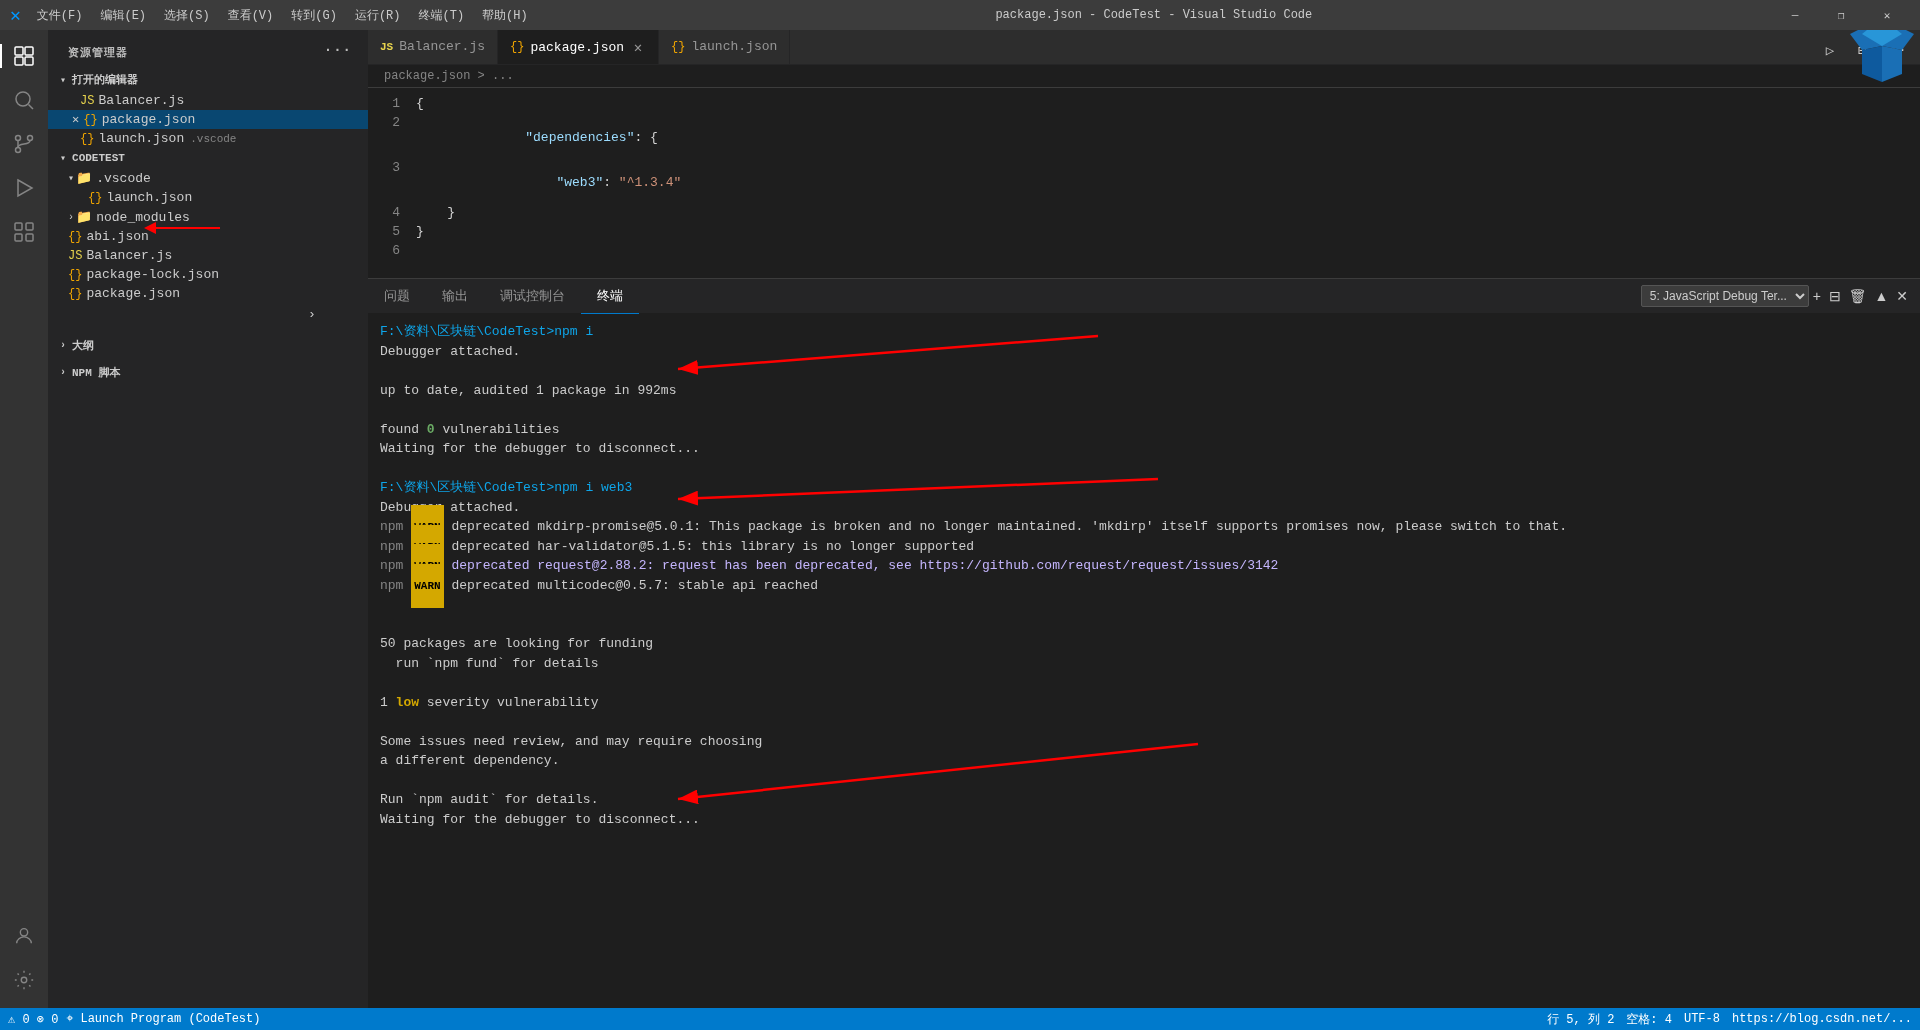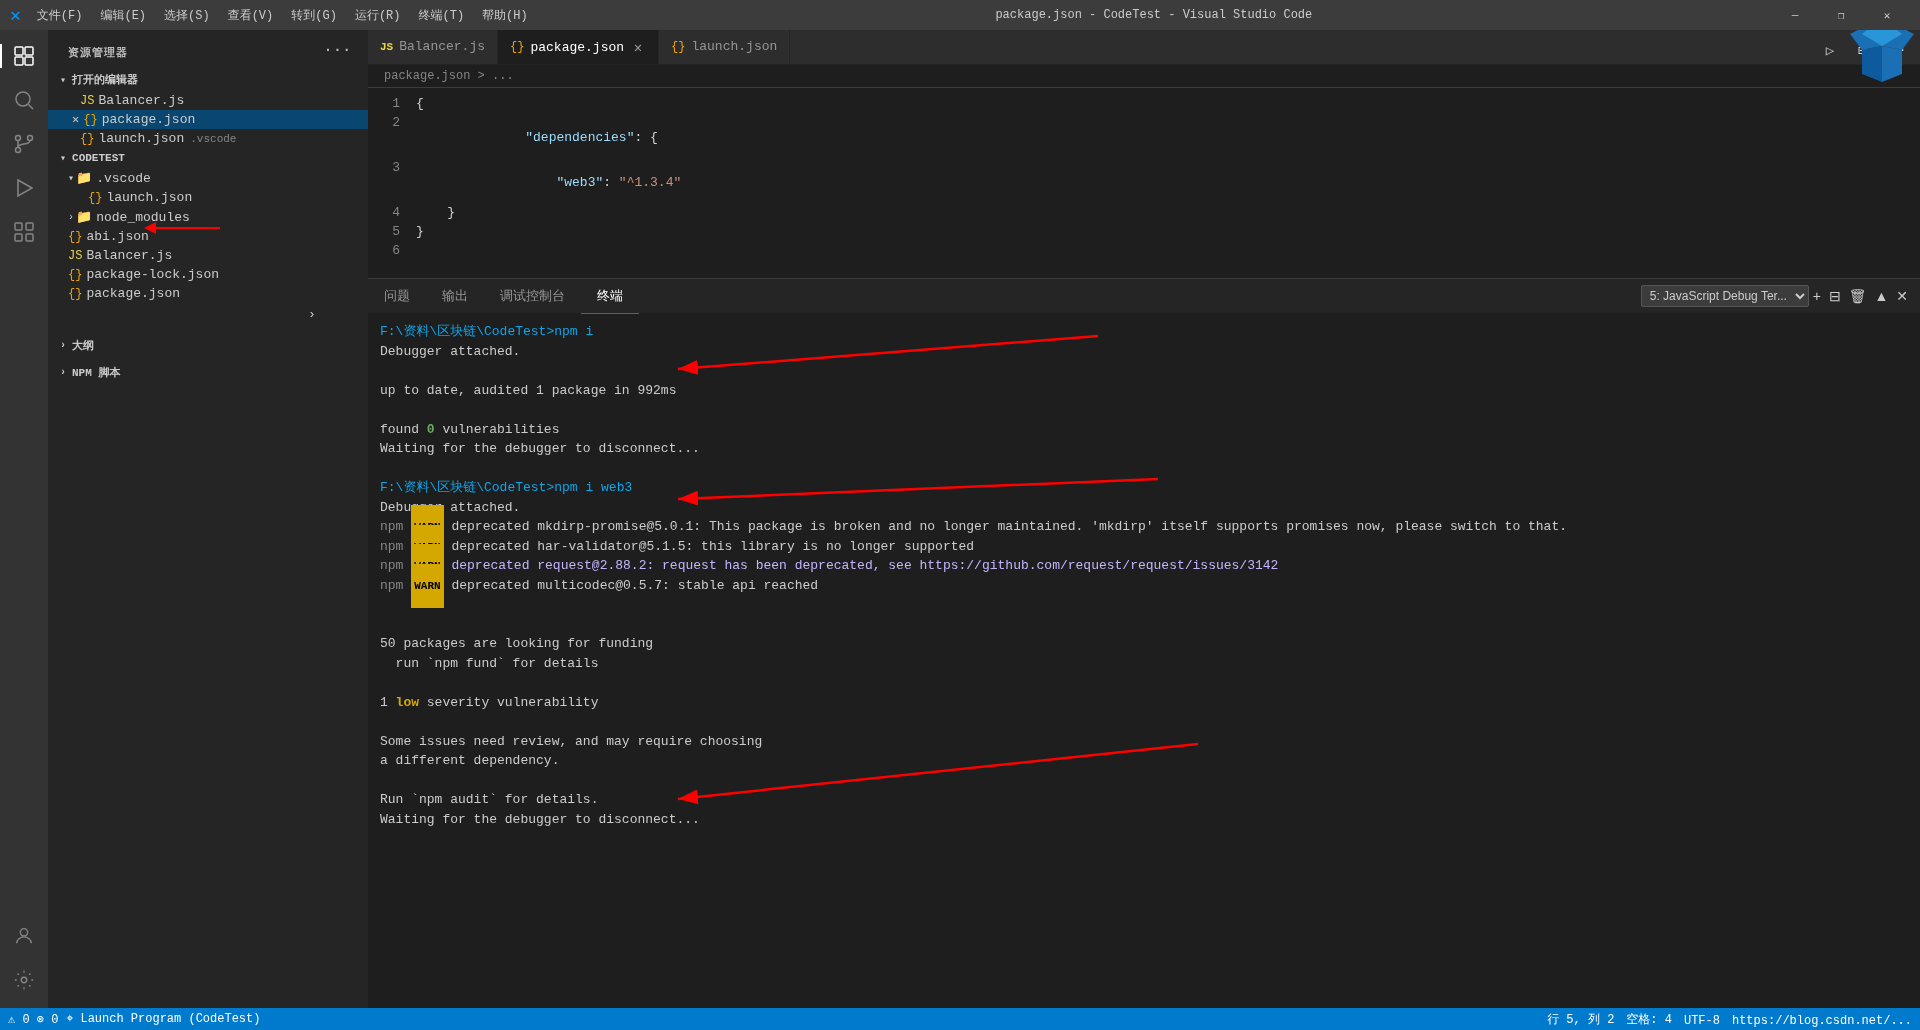--- a/index.html
+++ b/index.html
@@ -363,21 +363,21 @@
     }
     .status-left {
       display: flex;
       align-items: center;
       gap: 8px;
       font-size: 12px;
       color: #ffffff;
     }
     .status-right {
       display: flex;
-      align-items: flex-end;
+      align-items: center;
       gap: 12px;
       font-size: 12px;
       color: #ffffff;
     }
     .status-item { cursor: pointer; }
 
     .terminal-wrapper {
       position: relative;
       flex: 1;
       overflow: hidden;

